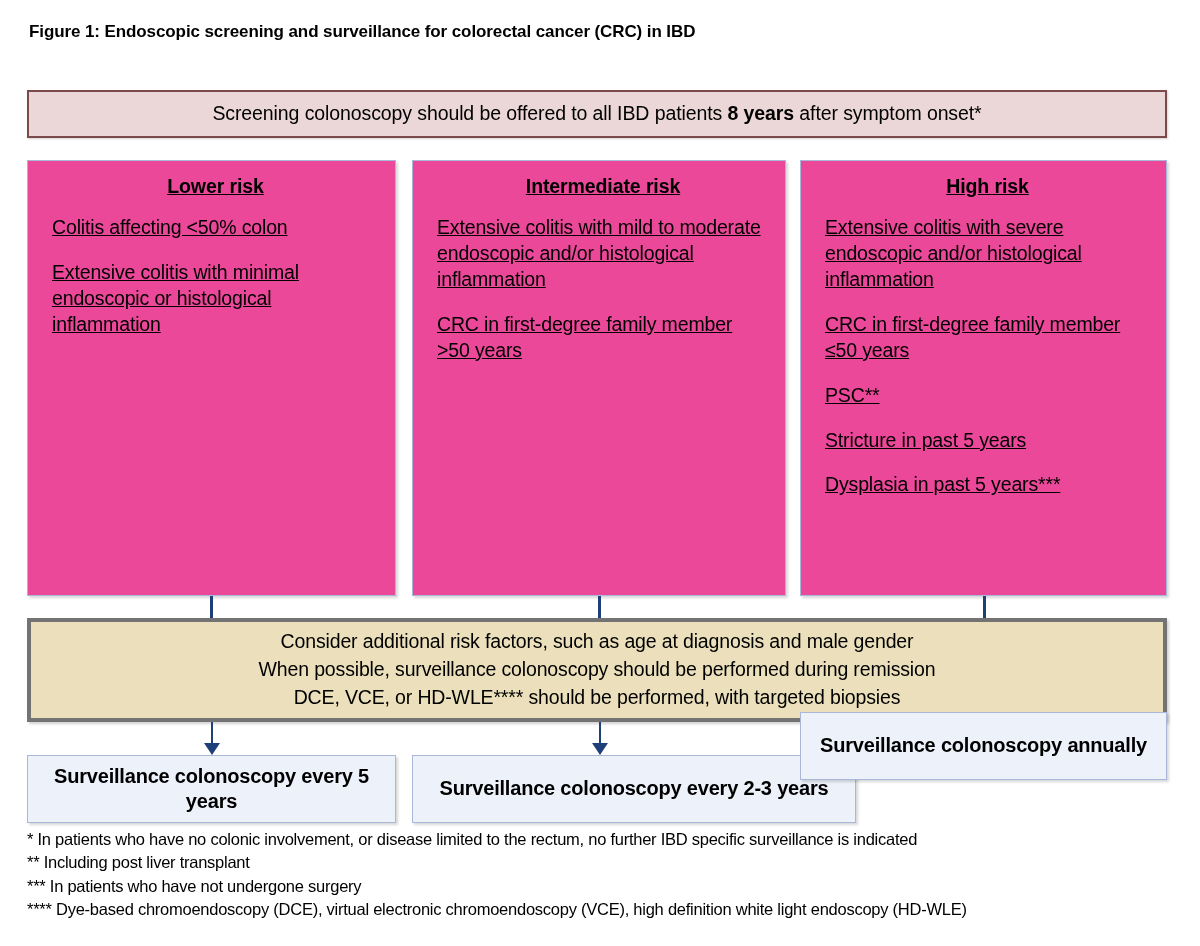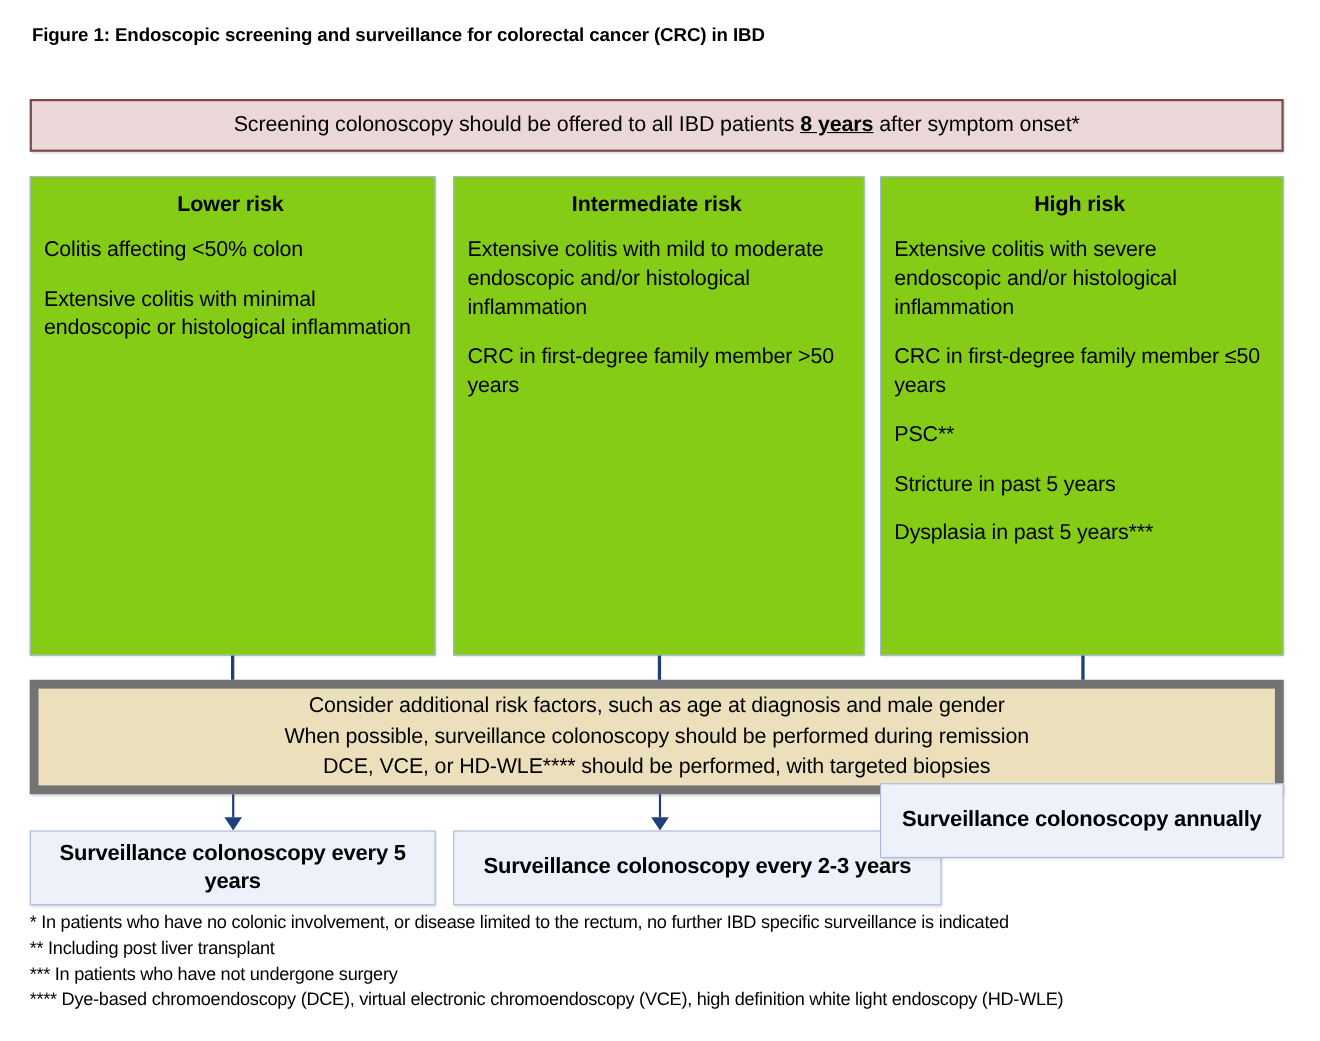--- a/index.html
+++ b/index.html
@@ -52,28 +52,29 @@
     align-items: center;
     justify-content: center;
     box-shadow: 1px 1px 2px rgba(0,0,0,0.18);
   }
   .banner-text {
     font-size: 19.5px;
     line-height: 1.1;
     white-space: nowrap;
     letter-spacing: -0.1px;
   }
-  .banner-text b { font-weight: bold; text-decoration: underline; }
+  .banner-text b { font-weight: bold; }
 
   
   .risk-box {
-    background: #84cc16;
+    background: #ec4899;
     border: 1.5px solid #a9b8d8;
     box-shadow: 1.5px 1.5px 2.5px rgba(0,0,0,0.16);
-    padding: 14px 16px 10px 12px;
+    padding: 14px 16px 10px 24px;
+    text-decoration: underline;
   }
   #risk-col-0 { left: 27px;  top: 160px; width: 369px; height: 436px; }
   #risk-col-1 { left: 412px; top: 160px; width: 374px; height: 436px; }
   #risk-col-2 { left: 800px; top: 160px; width: 367px; height: 436px; }
 
   .risk-heading {
     text-align: center;
     font-weight: bold;
     font-size: 19.5px;
     margin-bottom: 17px;
@@ -87,21 +88,21 @@
   }
   .risk-item:last-child { margin-bottom: 0; }
 
   
   .consider-box {
     left: 27px;
     top: 618px;
     width: 1140px;
     height: 104px;
     background: #ebe0bb;
-    border: 8px solid #737373;
+    border: 4px solid #737373;
     box-shadow: 1.5px 1.5px 2.5px rgba(0,0,0,0.18);
     display: flex;
     flex-direction: column;
     align-items: center;
     justify-content: center;
   }
   .consider-line {
     font-size: 19.5px;
     line-height: 1.42;
     white-space: nowrap;

